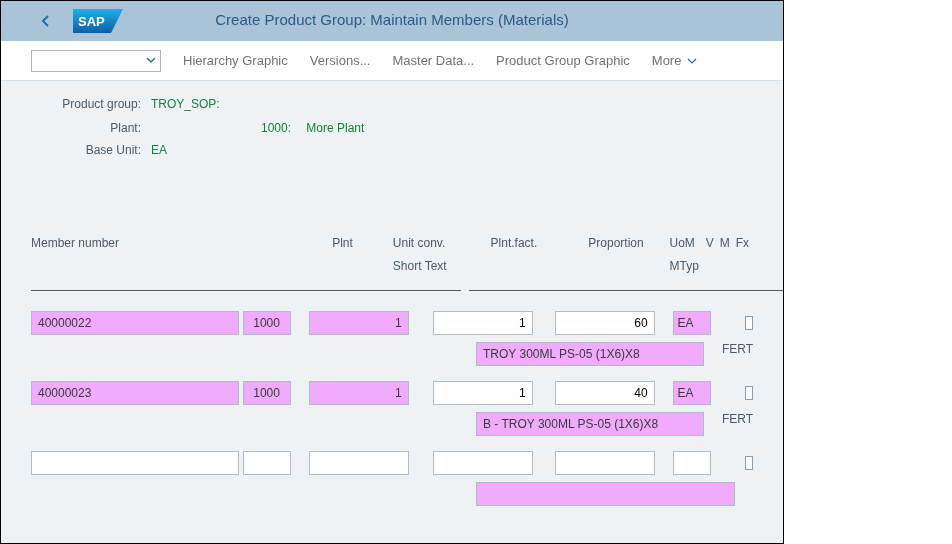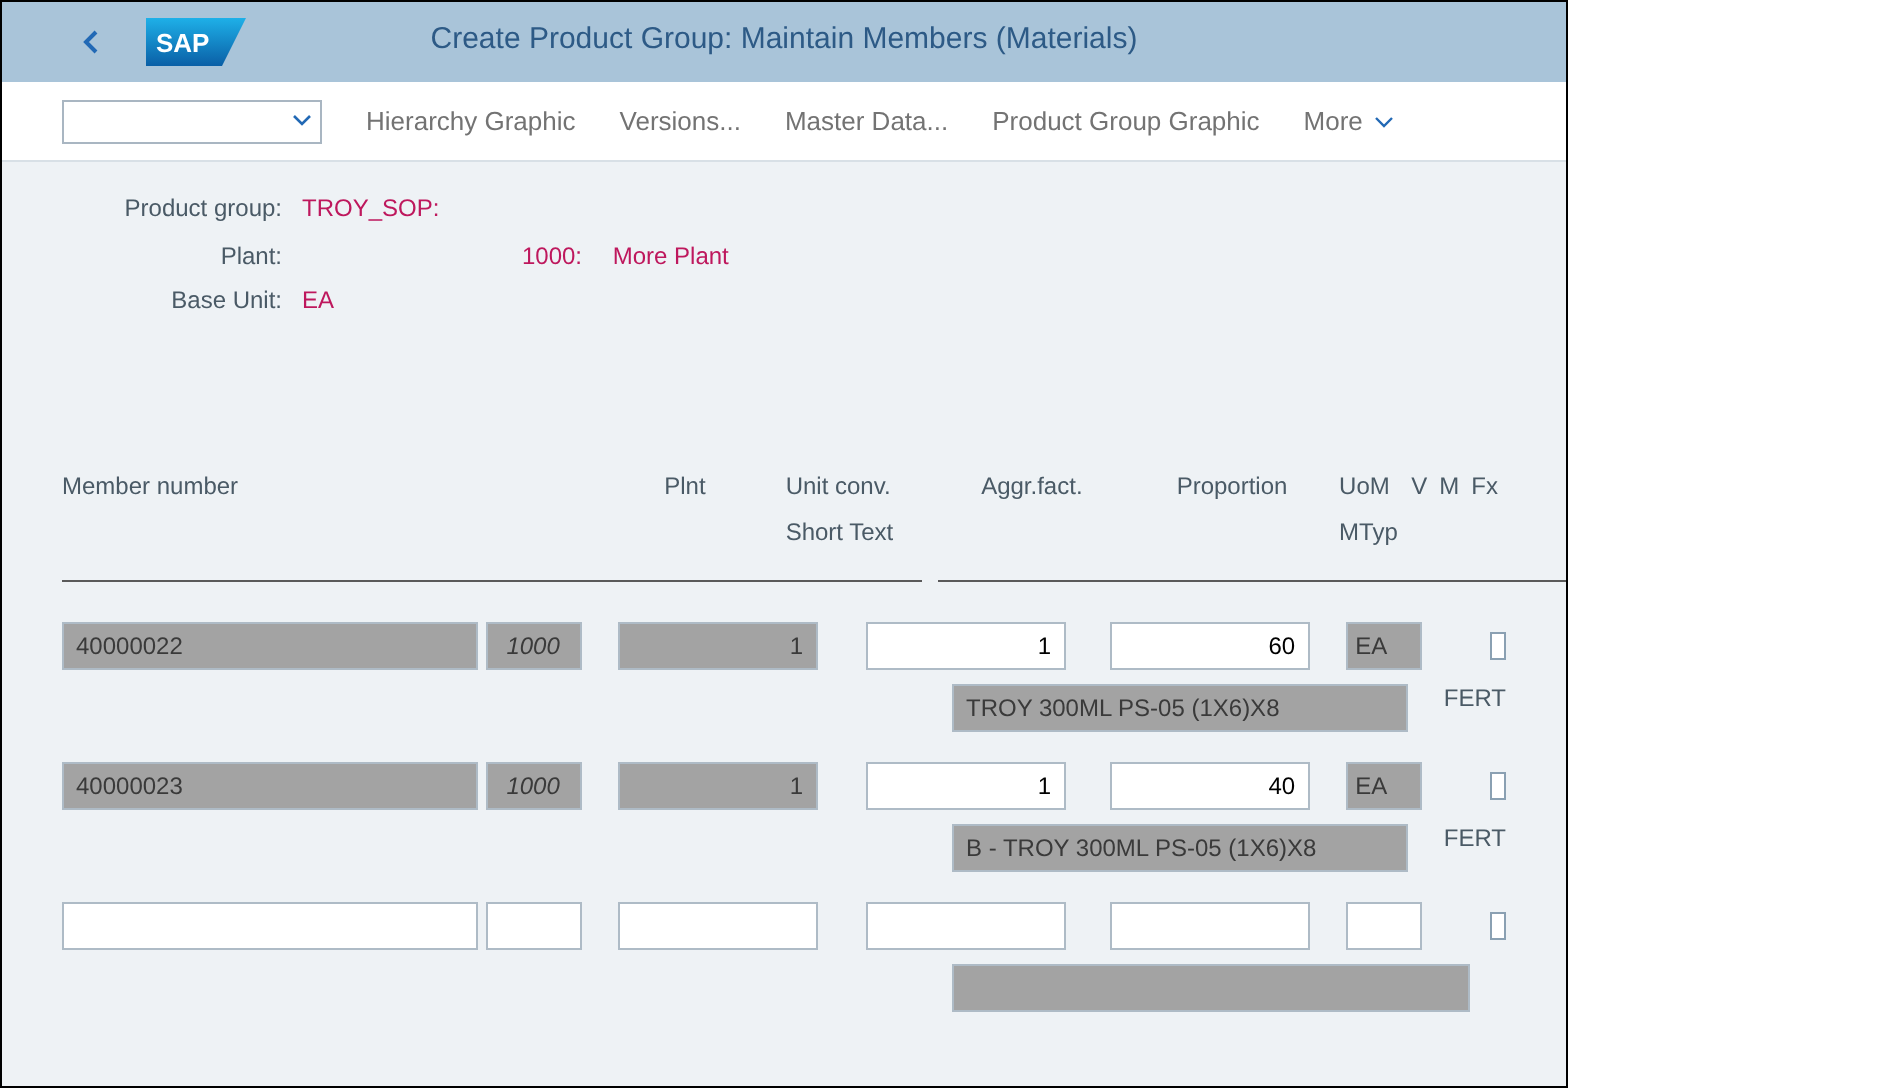--- a/index.html
+++ b/index.html
@@ -9,43 +9,43 @@
   .back-btn { margin-left: 36px; width: 18px; height: 18px; display: flex; align-items: center; justify-content: center; cursor: pointer; }
   .sap-logo { margin-left: 18px; display: flex; align-items: center; }
   .title-text { position: absolute; left: 50%; transform: translateX(-50%); color: #2d5a86; font-size: 15px; top: 10px; white-space: nowrap; }
   .toolbar { height: 40px; background: #fff; display: flex; align-items: center; padding-left: 30px; gap: 22px; border-bottom: 1px solid #d8e0e6; }
   .dropdown { width: 130px; height: 22px; border: 1px solid #a9b6c2; background: #fff; display: flex; align-items: center; justify-content: flex-end; padding-right: 4px; }
   .dd-arrow { color: #2269b5; }
   .menu-item { color: #737373; font-size: 13px; cursor: pointer; }
   .content { padding: 16px 30px; }
   .form-row { display: flex; align-items: center; margin-bottom: 8px; }
   .form-label { width: 120px; text-align: right; padding-right: 10px; color: #4a5a66; font-size: 12px; }
-  .form-value { color: #be185d; font-size: 12px; }
+  .form-value { color: #15803d; font-size: 12px; }
   .desc-input { margin-left: 130px; width: 330px; height: 22px; border: 1px solid #8aa0b2; padding: 0 6px; font-size: 12px; background: #fff; }
   .plant-code { display: inline-block; width: 140px; text-align: right; margin-right: 12px; }
   .gap { height: 55px; }
   .table-area { padding: 0 30px; }
   .thead { display: flex; align-items: flex-start; height: 48px; }
   .col { font-size: 12px; color: #4a5a66; }
   .col-member { width: 380px; }
   .col-plnt { width: 58px; text-align: right; padding-right: 10px; }
   .col-unit { width: 130px; }
   .col-aggr { width: 130px; }
   .col-prop { width: 108px; }
   .col-uom { width: 48px; }
   .col-vmfx { width: 60px; text-align: right; display: flex; gap: 6px; justify-content: flex-end; padding-right: 4px; }
   .thead-sub { font-size: 12px; color: #4a5a66; margin-top: 9px; }
   .hr-left { width: 430px; height: 1px; background: #5a5a5a; margin-top: 6px; }
   .hr-right { width: 361px; height: 1px; background: #5a5a5a; margin-top: 6px; margin-left: 438px; position: relative; top: -7px; }
   .hr-wrap { display: flex; }
   .trow { display: flex; align-items: center; margin-top: 12px; height: 26px; }
   .input-cell { height: 24px; border: 1px solid #aebbc6; background: #fff; padding: 0 6px; font-size: 12px; }
-  .input-ro { background: #a3a3a3; color: #3a3a3a; }
+  .input-ro { background: #f0abfc; color: #3a3a3a; }
   .cell-member { width: 375px; }
-  .cell-plnt { width: 48px; text-align: center; margin-left: 4px; font-style: italic; }
+  .cell-plnt { width: 48px; text-align: center; margin-left: 4px; }
   .cell-unit { width: 100px; text-align: right; margin-left: 18px; }
   .cell-aggr { width: 100px; text-align: right; margin-left: 24px; }
   .cell-prop { width: 100px; text-align: right; margin-left: 22px; }
   .cell-uom { width: 38px; text-align: left; margin-left: 18px; padding-left: 4px; }
   .cell-chk { width: 14px; height: 14px; margin-left: 34px; border: 1px solid #8aa0b2; background: #fff; }
   .trow2 { display: flex; margin-top: 6px; height: 26px; }
   .cell-short { width: 352px; margin-left: 445px; }
   .cell-mtyp { margin-left: 18px; color: #4a5a66; font-size: 12px; }
   .empty .input-cell { background: #fff; }
 </style>
@@ -118,21 +118,21 @@
   <div class="table-area">
     <div class="thead">
       <div class="col col-member">
         <div>Member number</div>
       </div>
       <div class="col col-plnt">Plnt</div>
       <div class="col col-unit" style="margin-left:30px">
         <div>Unit conv.</div>
         <div class="thead-sub">Short Text</div>
       </div>
-      <div class="col col-aggr">Aggr.fact.</div>
+      <div class="col col-aggr">Plnt.fact.</div>
       <div class="col col-prop">Proportion</div>
       <div class="col col-uom">
         <div>UoM</div>
         <div class="thead-sub">MTyp</div>
       </div>
       <div class="col col-vmfx">
         <span>V</span>
         <span>M</span>
         <span>Fx</span>
       </div>

